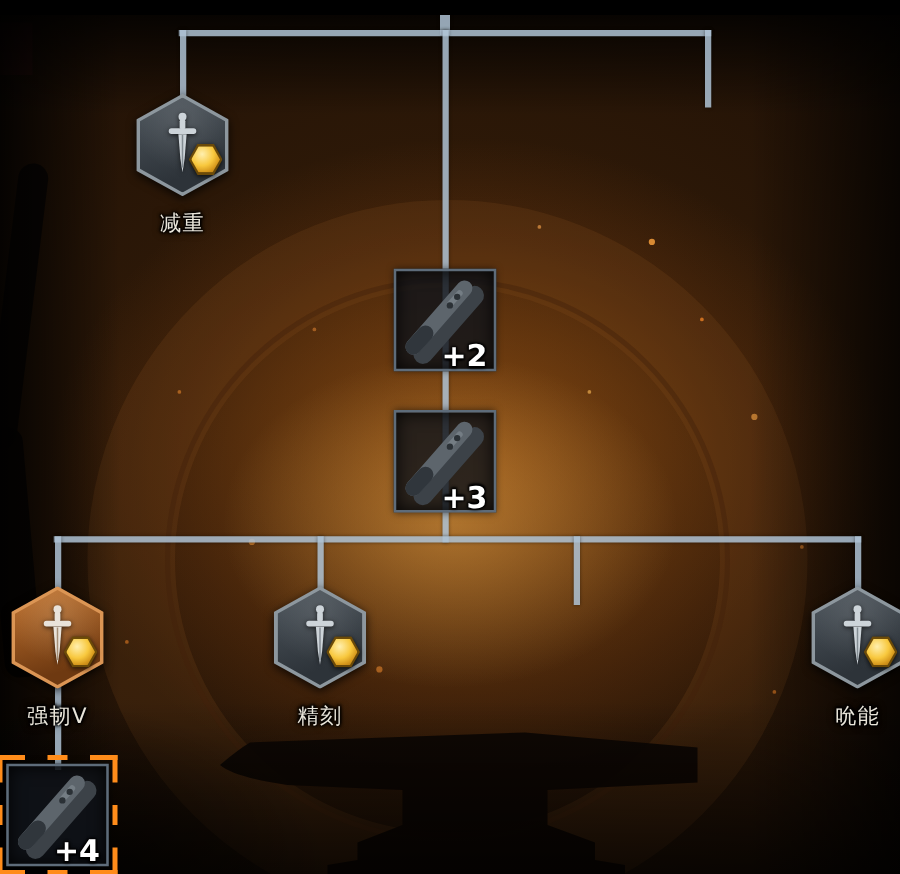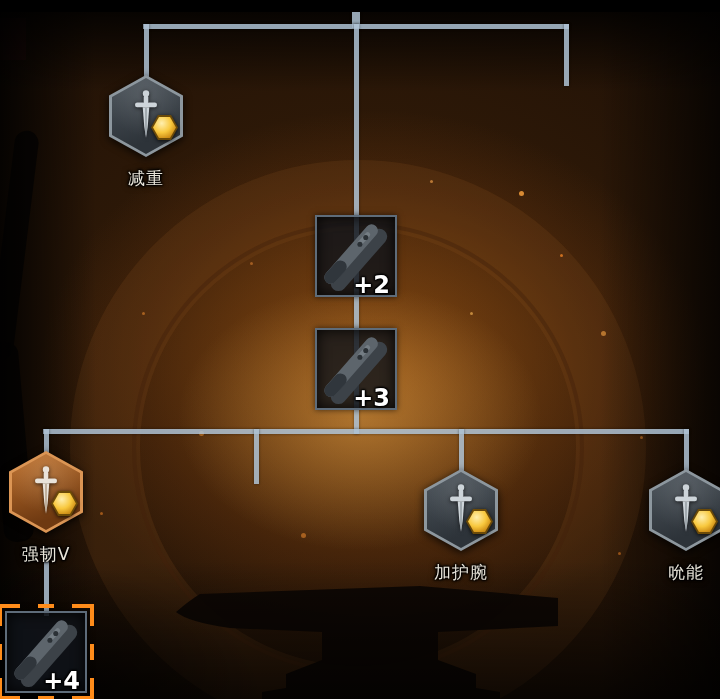--- a/index.html
+++ b/index.html
@@ -168,62 +168,62 @@
         <line x1="14" y1="62" x2="56" y2="14" stroke="#5d656c" stroke-width="13"></line>
         <line x1="14" y1="62" x2="24" y2="51" stroke="#30363c" stroke-width="13"></line>
         <line x1="44" y1="27" x2="52" y2="18" stroke="#747d84" stroke-width="5"></line>
       </g>
       <circle cx="50" cy="21" r="2.6" fill="#2b3136"></circle>
         <circle cx="44" cy="28" r="2.6" fill="#2b3136"></circle>
     </svg>
     <div class="plus">+3</div>
   </div>
 
-  <div class="node active" style="left:9px; top:439px;">
+  <div class="node active" style="left:9px; top:457px;">
     <div class="hexwrap">
       <div class="hex-rim"></div>
         <div class="hex-fill"></div>
       <svg class="sword" width="36" height="52" viewBox="0 0 36 52">
         <g fill="#e9e3da">
             <circle cx="18" cy="4.5" r="3.2"></circle>
             <rect x="15.7" y="6.5" width="4.6" height="8" rx="1.6"></rect>
         <rect x="7" y="13.6" width="22" height="4.6" rx="2.2"></rect>
         <path d="M14.7 18.4 L21.3 18.4 L19.7 38 L18 48.8 L16.3 38 Z"></path>
           </g>
         <path d="M18 19 V45" stroke="#a58f77" stroke-width="1.2"></path>
       </svg>
     </div>
     <div class="gem">
         <i class="gem-outer"></i>
         <i class="gem-inner"></i>
       </div>
     <div class="node-label">强韧V</div>
   </div>
 
-
-  <div class="node inactive" style="left:424px; top:457px;">
+  <div class="node inactive" style="left:219px; top:457px;">
     <div class="hexwrap">
       <div class="hex-rim"></div>
         <div class="hex-fill"></div>
       <svg class="sword" width="36" height="52" viewBox="0 0 36 52">
         <g fill="#cdd4d9">
             <circle cx="18" cy="4.5" r="3.2"></circle>
             <rect x="15.7" y="6.5" width="4.6" height="8" rx="1.6"></rect>
         <rect x="7" y="13.6" width="22" height="4.6" rx="2.2"></rect>
         <path d="M14.7 18.4 L21.3 18.4 L19.7 38 L18 48.8 L16.3 38 Z"></path>
           </g>
         <path d="M18 19 V45" stroke="#848d93" stroke-width="1.2"></path>
       </svg>
     </div>
     <div class="gem">
         <i class="gem-outer"></i>
         <i class="gem-inner"></i>
       </div>
-    <div class="node-label">加护腕</div>
-  </div>
+    <div class="node-label">精刻</div>
+  </div>
+
 
   <div class="node inactive" style="left:649px; top:457px;">
     <div class="hexwrap">
       <div class="hex-rim"></div>
         <div class="hex-fill"></div>
       <svg class="sword" width="36" height="52" viewBox="0 0 36 52">
         <g fill="#cdd4d9">
             <circle cx="18" cy="4.5" r="3.2"></circle>
             <rect x="15.7" y="6.5" width="4.6" height="8" rx="1.6"></rect>
         <rect x="7" y="13.6" width="22" height="4.6" rx="2.2"></rect>

